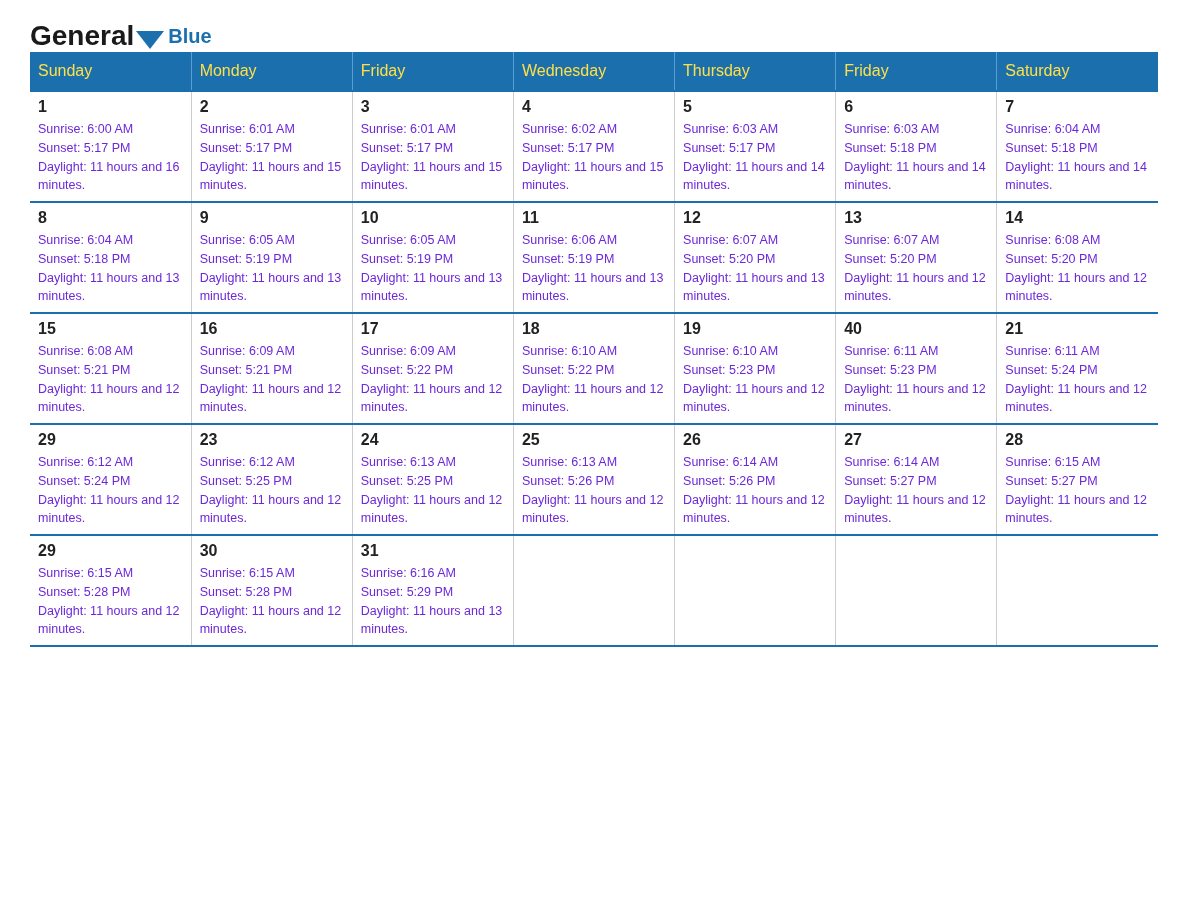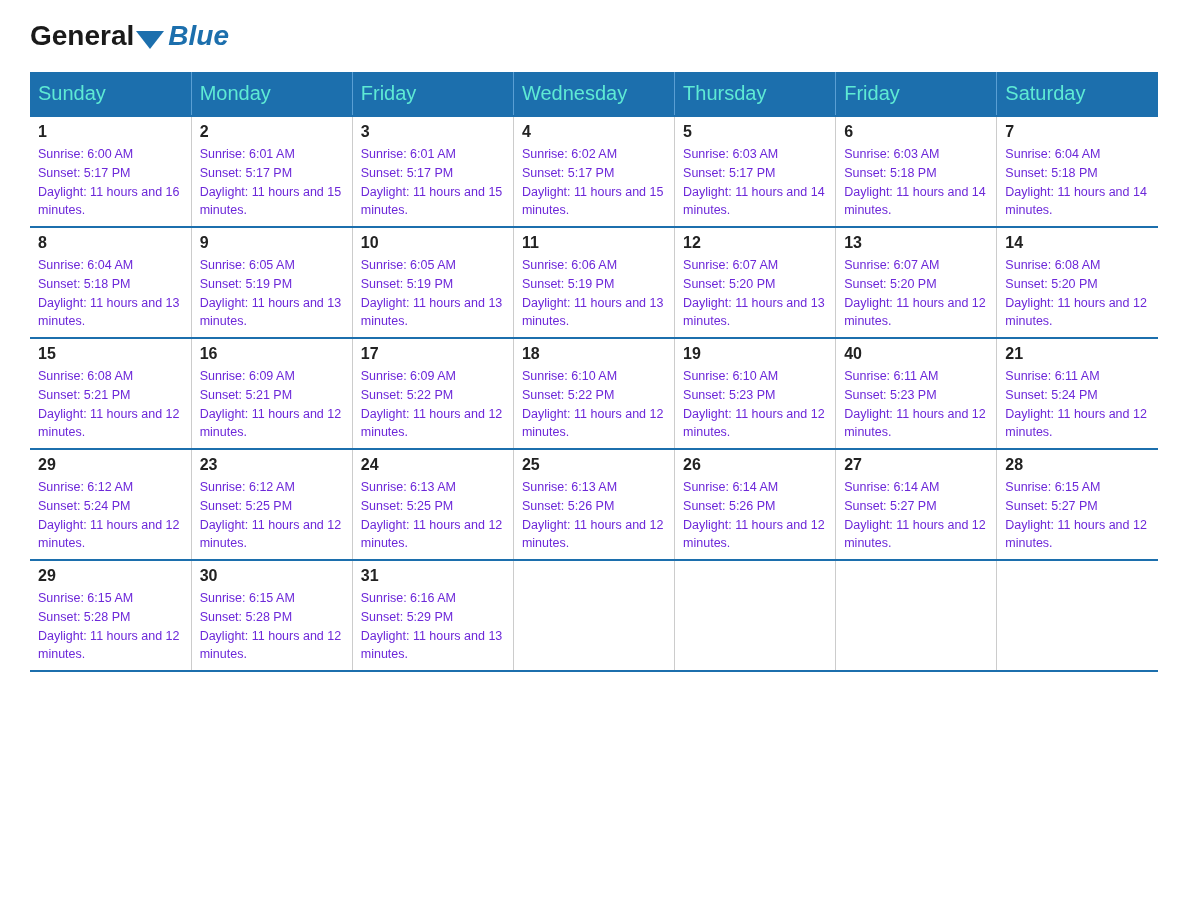--- a/index.html
+++ b/index.html
@@ -7,21 +7,20 @@
       font-family: Arial, sans-serif;
       background: #fff;
       width: 1188px;
       min-height: 918px;
       padding: 20px 30px;
     }
     .header {
       display: flex;
       justify-content: space-between;
       align-items: flex-start;
-      margin-bottom: 20px;
     }
     .logo {
       display: flex;
       flex-direction: column;
     }
     .logo-text {
       display: flex;
       align-items: center;
       font-size: 28px;
       font-weight: bold;
@@ -34,24 +33,23 @@
       border-left: 14px solid transparent;
       border-right: 14px solid transparent;
       border-top: 18px solid #1c6fad;
       display: inline-block;
       margin: 0 2px;
       position: relative;
       top: 4px;
     }
     .logo-blue {
       color: #1c6fad;
-      font-size: 28px;
+      font-size: 20px;
       font-weight: bold;
       margin-left: 2px;
-      font-style: italic;
     }
     .title-section {
       text-align: right;
     }
     .month-title {
       font-size: 52px;
       font-weight: 300;
       color: #1a1a1a;
       line-height: 1.1;
     }
@@ -59,24 +57,24 @@
       font-size: 20px;
       color: #444;
       margin-top: 4px;
     }
     table {
       width: 100%;
       border-collapse: collapse;
     }
     thead tr th {
       background: #1c6fad;
-      color: #5eead4;
+      color: #fde047;
       padding: 10px 8px;
       text-align: left;
-      font-size: 20px;
+      font-size: 16px;
       font-weight: normal;
       border-right: 1px solid #5a9fd4;
     }
     thead tr th:last-child { border-right: none; }
     tbody tr td {
       border-top: 2px solid #1c6fad;
       border-right: 1px solid #ccc;
       vertical-align: top;
       padding: 6px 8px;
       width: 14.28%;

